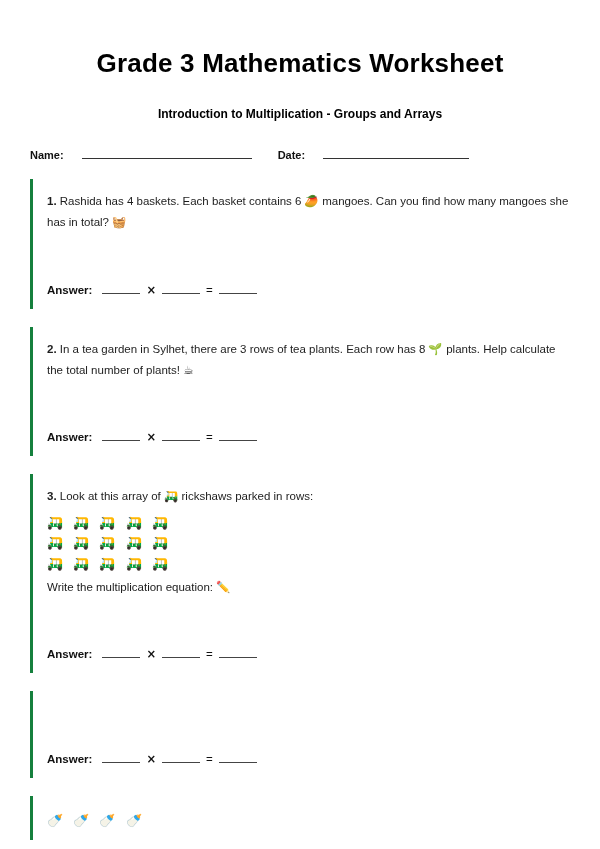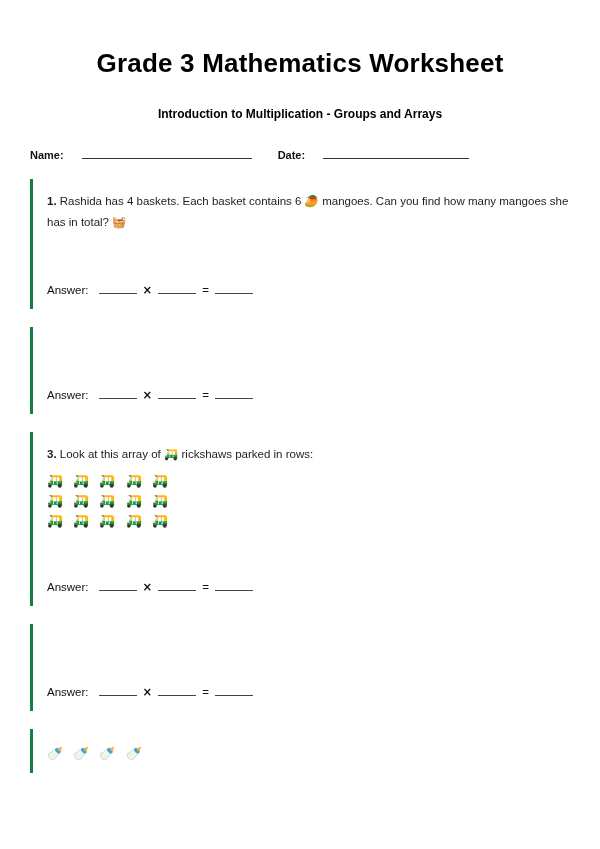--- a/index.html
+++ b/index.html
@@ -100,21 +100,21 @@
     margin-top: 3px;
   }
   .answer {
     margin-top: 14px;
     font-size: 11.5px;
     color: #111;
     display: flex;
     align-items: baseline;
   }
   .answer .alabel {
-    font-weight: normal;
+    font-weight: bold;
     margin-right: 6px;
     margin-top: 36px;
   }
   .blank {
     display: inline-block;
     border-bottom: 1px solid #444;
     width: 38px;
     height: 0;
     margin: 0 4px;
   }
@@ -152,39 +152,45 @@
         <span class="alabel">Answer:</span>
         <span class="blank"></span>
         <span class="op">×</span>
         <span class="blank"></span>
         <span class="eq">=</span>
         <span class="blank"></span>
       </div>
     </div>
 
     <div class="problem">
+      <div class="qtext">
+        <span class="qnum">2.</span><span> In a tea garden in Sylhet, there are 3 rows of tea plants. Each row has 8 </span><span class="emoji">🌱</span><span> plants. Help calculate the total number of plants! </span><span class="emoji">☕</span>
+      </div>
       <div class="answer">
         <span class="alabel">Answer:</span>
         <span class="blank"></span>
         <span class="op">×</span>
         <span class="blank"></span>
         <span class="eq">=</span>
         <span class="blank"></span>
       </div>
     </div>
 
     <div class="problem">
       <div class="qtext">
         <span class="qnum">3.</span><span> Look at this array of </span><span class="emoji">🛺</span><span> rickshaws parked in rows:</span>
       </div>
       <div class="array-rows">
         <div class="array-row">🛺 🛺 🛺 🛺 🛺</div>
         <div class="array-row">🛺 🛺 🛺 🛺 🛺</div>
         <div class="array-row">🛺 🛺 🛺 🛺 🛺</div>
       </div>
+      <div class="followup">
+        <span>Write the multiplication equation: </span><span class="emoji">✏️</span>
+      </div>
       <div class="answer">
         <span class="alabel">Answer:</span>
         <span class="blank"></span>
         <span class="op">×</span>
         <span class="blank"></span>
         <span class="eq">=</span>
         <span class="blank"></span>
       </div>
     </div>
 

